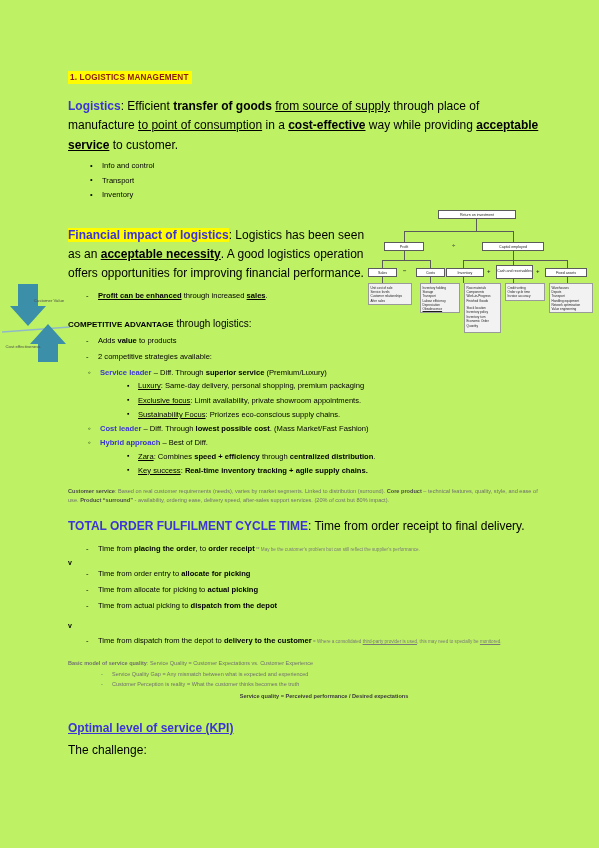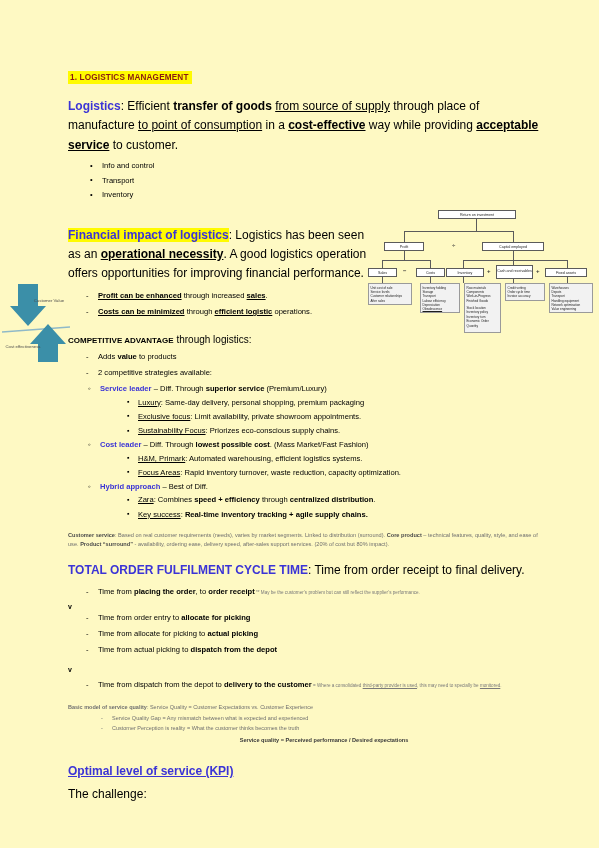--- a/index.html
+++ b/index.html
@@ -9,21 +9,21 @@
     background: #ffffff;
   }
   body {
     font-family: "Liberation Sans", sans-serif;
     color: #000000;
   }
   .page {
     position: relative;
     width: 599px;
     height: 848px;
-    background: #fef9c3;
+    background: #bef264;
     overflow: hidden;
   }
   .content {
     position: absolute;
     left: 68px;
     top: 66px;
     width: 472px;
   }
 
   
@@ -367,25 +367,24 @@
           <ul class="disc">
             <li>Info and control</li>
             <li>Transport</li>
             <li>Inventory</li>
           </ul>
         </div>
       </div>
     </div>
 
     <div class="sect" style="margin-top:22px; width:300px;">
-      <p class="para"><span class="h-blue h-blue-hl">Financial impact of logistics</span><span>: Logistics has been seen as an </span><b class="u">operational necessity</b><span>. A good logistics operation offers opportunities for improving financial performance.</span></p>
+      <p class="para"><span class="h-blue h-blue-hl">Financial impact of logistics</span><span>: Logistics has been seen as an </span><b class="u">acceptable necessity</b><span>. A good logistics operation offers opportunities for improving financial performance.</span></p>
 
       <ul class="dash">
         <li><b class="u">Profit can be enhanced</b><span> through increased </span><b class="u">sales</b><span>.</span></li>
-        <li><b class="u">Costs can be minimized</b><span> through </span><b class="u">efficient logistic</b><span> operations.</span></li>
       </ul>
     </div>
 
     <div class="comp-head"><span>COMPETITIVE ADVANTAGE</span><span class="reg"> through logistics:</span></div>
 
     <ul class="dash">
       <li><span>Adds </span><b>value</b><span> to products</span></li>
       <li>2 competitive strategies available:</li>
     </ul>
 
@@ -395,24 +394,20 @@
         <span class="h-blue">Service leader</span><span> – Diff. Through </span><b>superior service</b><span> (Premium/Luxury)</span>
         <ul class="sq">
           <li><span class="u">Luxury</span><span>: Same-day delivery, personal shopping, premium packaging</span></li>
           <li><span class="u">Exclusive focus</span><span>: Limit availability, private showroom appointments.</span></li>
           <li><span class="u">Sustainability Focus</span><span>: Priorizes eco-conscious supply chains.</span></li>
         </ul>
       </li>
 
       <li>
         <span class="h-blue">Cost leader</span><span> – Diff. Through </span><b>lowest possible cost</b><span>. (Mass Market/Fast Fashion)</span>
-        <ul class="sq">
-          <li><span class="u">H&amp;M, Primark</span><span>: Automated warehousing, efficient logistics systems.</span></li>
-          <li><span class="u">Focus Areas</span><span>: Rapid inventory turnover, waste reduction, capacity optimization.</span></li>
-        </ul>
       </li>
 
       <li>
         <span class="h-blue">Hybrid approach</span><span> – Best of Diff.</span>
         <ul class="sq">
           <li><span class="u">Zara</span><span>: Combines </span><b>speed + efficiency</b><span> through </span><b>centralized distribution</b><span>.</span></li>
           <li><span class="u">Key success</span><span>: </span><b>Real-time inventory tracking + agile supply chains.</b></li>
         </ul>
       </li>
     </ul>

